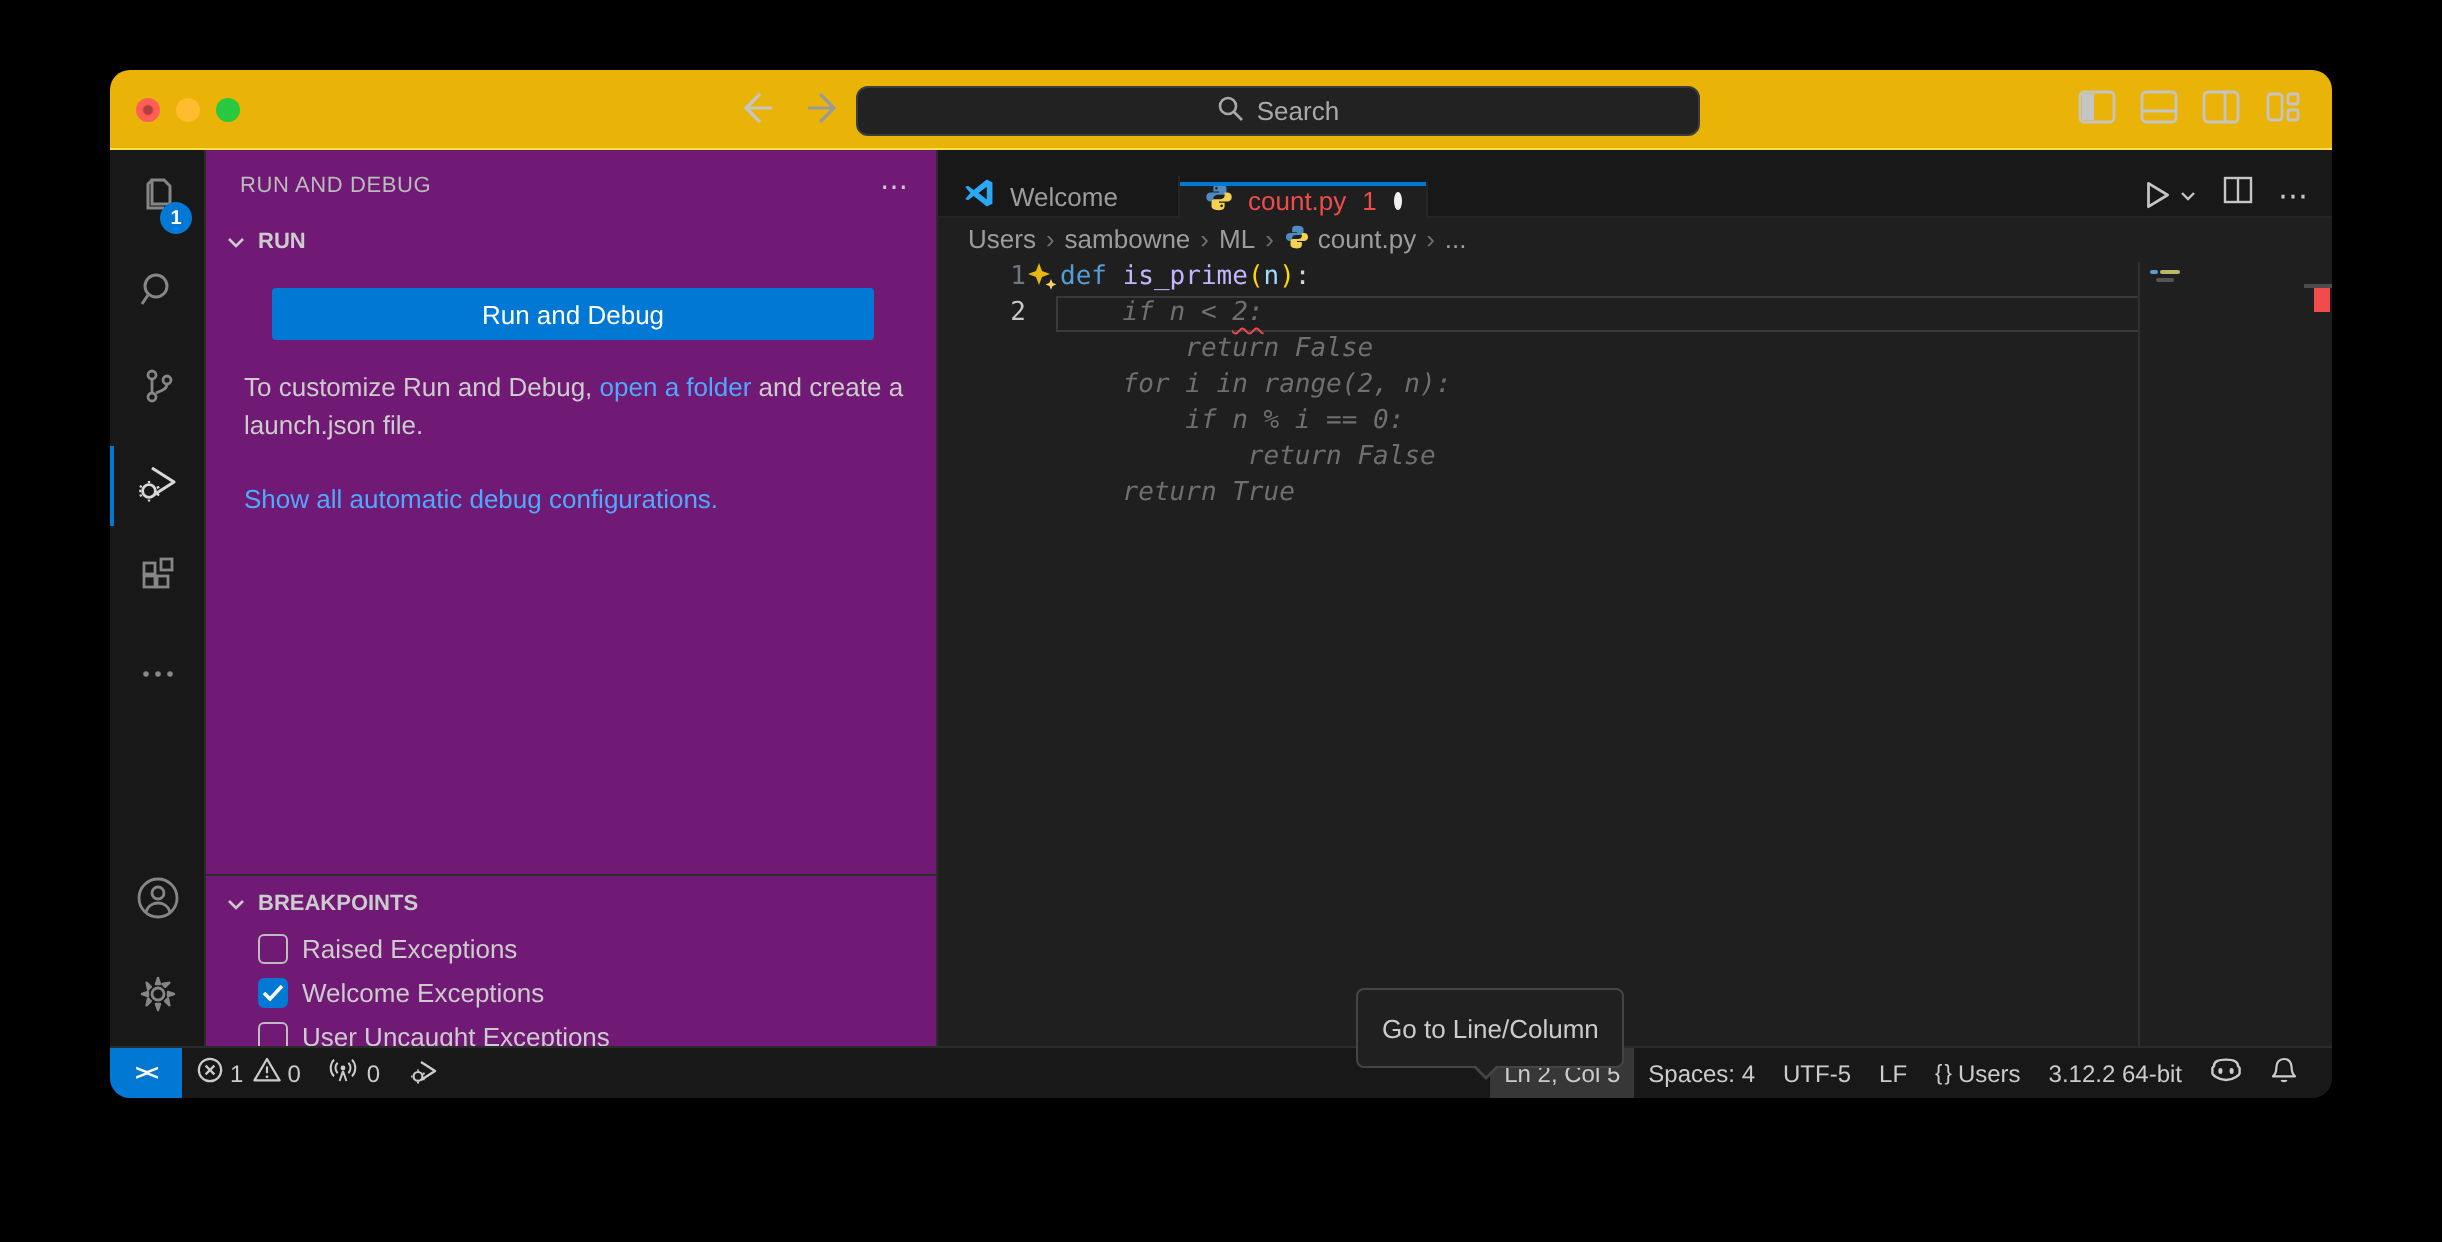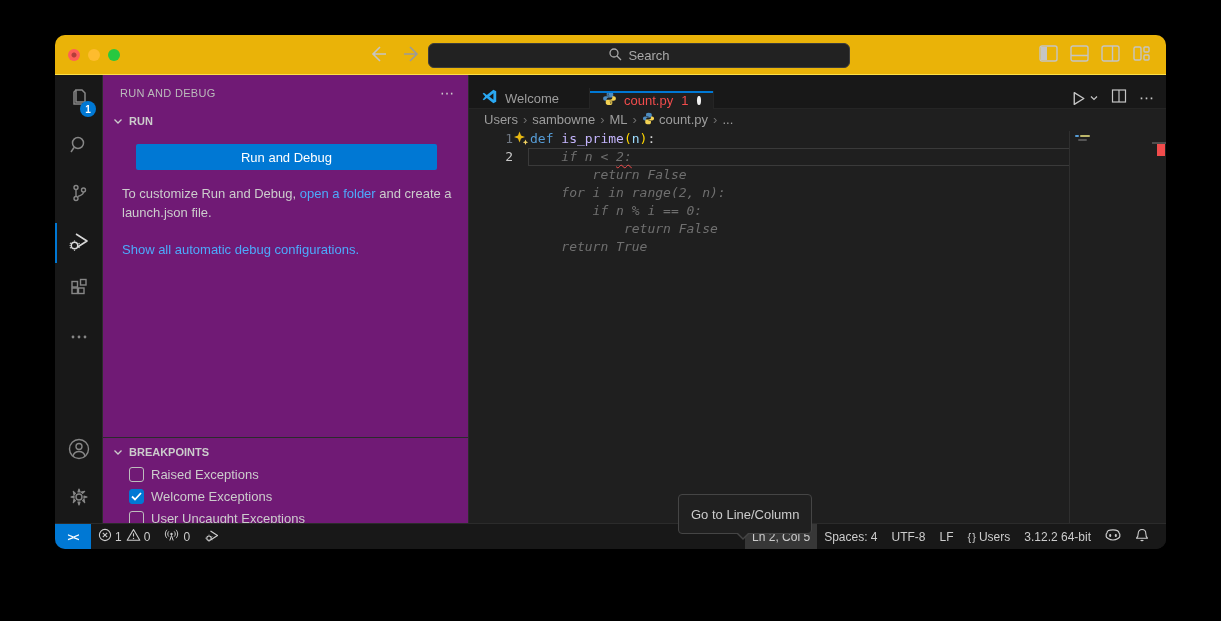--- a/index.html
+++ b/index.html
@@ -383,21 +383,21 @@
         <span><svg width="16" height="15" viewBox="0 0 16 15">
               <path d="M6.5 3 L13.5 7.5 L6.5 12" stroke="#cccccc" stroke-width="1.2" fill="none" stroke-linejoin="round"></path>
               <circle cx="5" cy="10.2" r="2.2" stroke="#cccccc" stroke-width="1.1" fill="#181818"></circle>
               <path d="M5 7.4 V6.7 M5 13 V13.7 M2.2 10.2 H1.5 M7.5 9 L8.3 8.6 M7.5 11.4 L8.3 11.8" stroke="#cccccc" stroke-width="1"></path>
             </svg></span>
       </div>
     </div>
     <div class="sb-right">
       <div class="st-item hovered">Ln 2, Col 5</div>
       <div class="st-item">Spaces: 4</div>
-      <div class="st-item">UTF-8</div>
+      <div class="st-item">UTF-5</div>
       <div class="st-item">LF</div>
       <div class="st-item">
         <span style="font-size:11px; letter-spacing:-1px;">{ }</span>
         <span>Users</span>
       </div>
       <div class="st-item">3.12.2 64-bit</div>
       <div class="st-item">
         <span><svg width="16" height="14" viewBox="0 0 16 14">
               <path d="M2 5 C2 2.8 4 1.8 8 1.8 C12 1.8 14 2.8 14 5 L14.8 6 V8.6 C14.8 9.2 12.2 12 8 12 C3.8 12 1.2 9.2 1.2 8.6 V6 Z" stroke="#cccccc" stroke-width="1.2" fill="none" stroke-linejoin="round"></path>
               <rect x="4.2" y="6" width="2" height="3" rx="1" fill="#cccccc"></rect>

